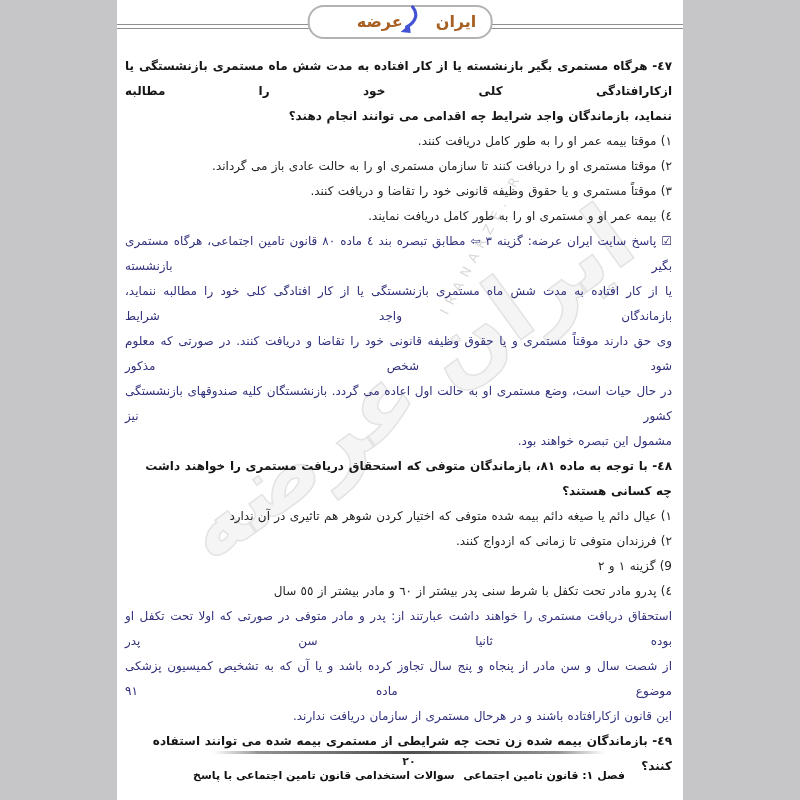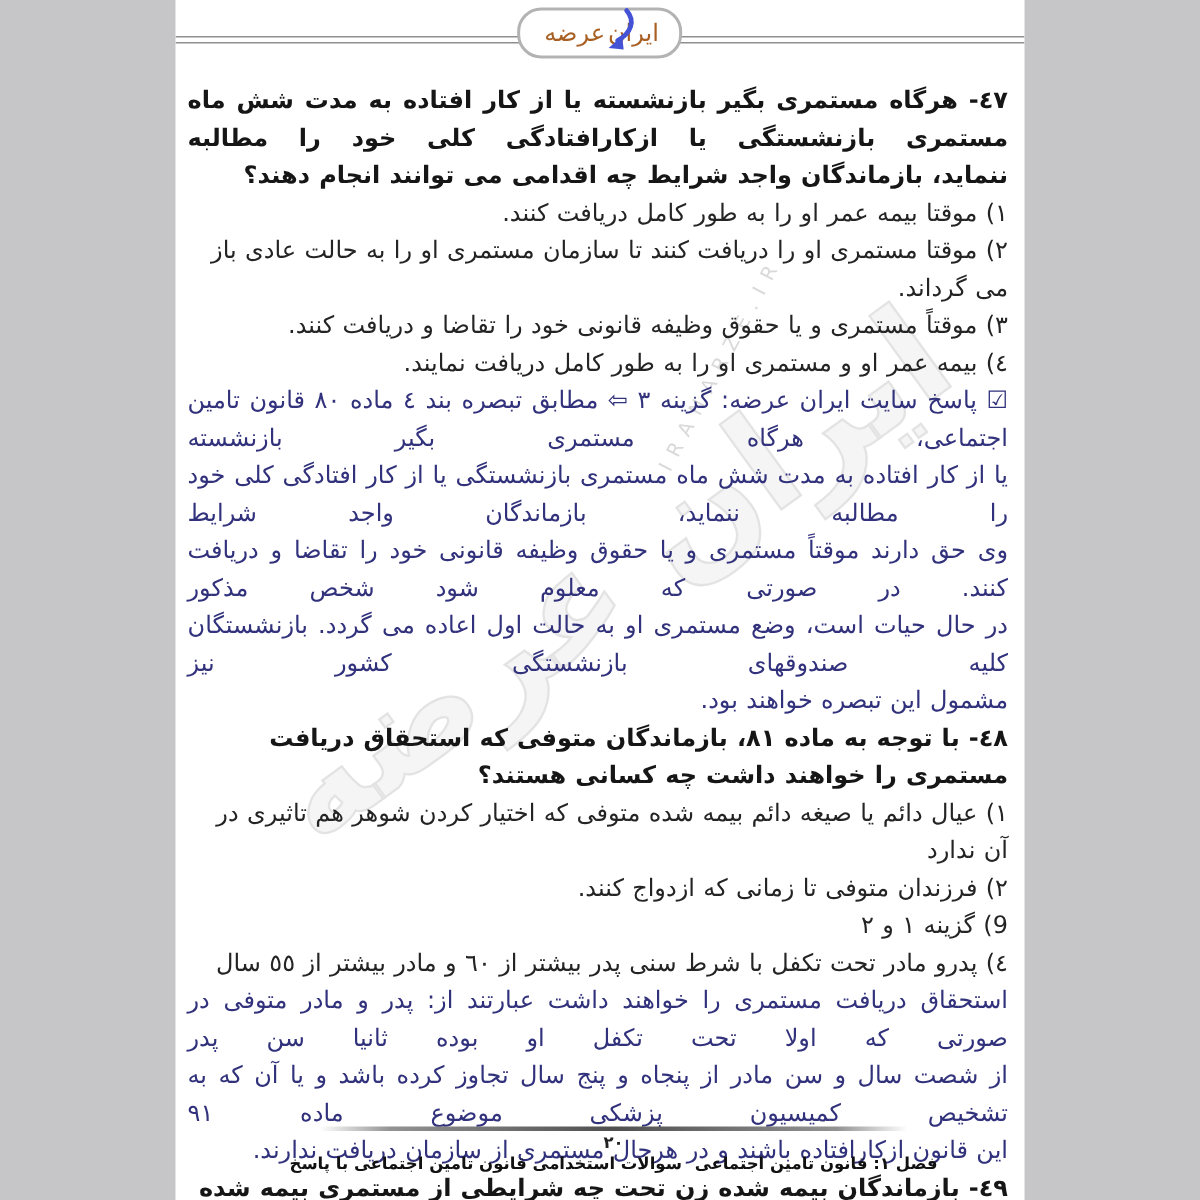--- a/index.html
+++ b/index.html
@@ -26,21 +26,21 @@
   }
   .logo {
     position: absolute; top: 5px; left: 50%; transform: translateX(-50%);
     background: #ffffff;
     border: 2px solid #b3b3b3;
     border-radius: 16px;
     padding: 5px 14px 6px 16px;
     direction: rtl;
     display: flex; align-items: center; gap: 2px;
   }
-  .logo-word { font-weight: normal; font-size: 16px; color: #a85f22; letter-spacing: -0.5px; }
+  .logo-word { font-weight: bold; font-size: 16px; color: #a85f22; letter-spacing: -0.5px; margin-left: 31px; }
   .logo-arrow { position: absolute; top: -2px; left: 44%; }
   
   .watermark { position: absolute; inset: 0; z-index: 0; pointer-events: none; }
   .wm-logo {
     position: absolute; top: 330px; left: -40px; width: 660px;
     text-align: center;
     font-size: 92px; font-weight: bold;
     color: rgba(236,236,236,0.55);
     -webkit-text-stroke: 1.5px #e3e3e3;
     transform: rotate(-36deg);
@@ -57,21 +57,21 @@
   }
   
   .content {
     position: relative; z-index: 1;
     direction: rtl;
     padding: 2px 11px 0 8px;
     color: #1f1f1f;
   }
   .ln {
     min-height: 25px; line-height: 25px;
-    font-size: 16px;
+    font-size: 12px;
     text-align: right;
     word-spacing: 0.5px;
   }
   .ln.just { text-align: justify; text-align-last: justify; }
   .ln.q { font-weight: bold; color: #161616; }
   .ln.opt { font-weight: normal; color: #242424; text-align: right; }
   .ln.ans { font-weight: normal; color: #31317c; }
   
   .footer {
     position: absolute; left: 18px; right: 0; top: 751px;

